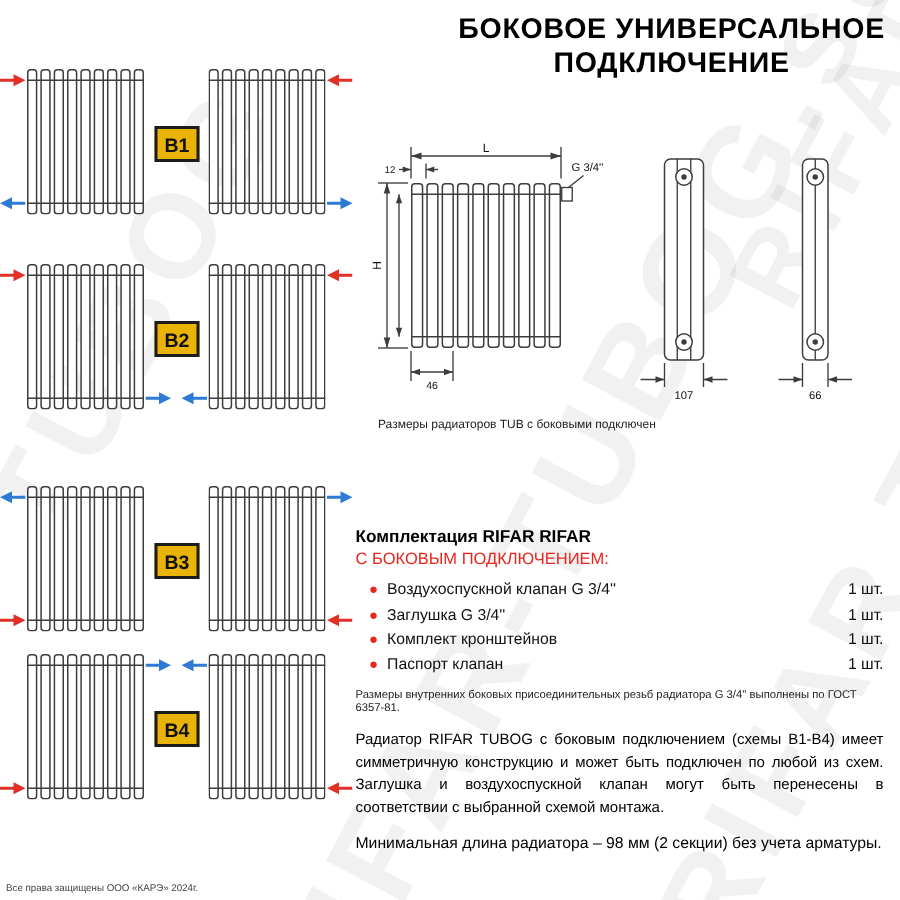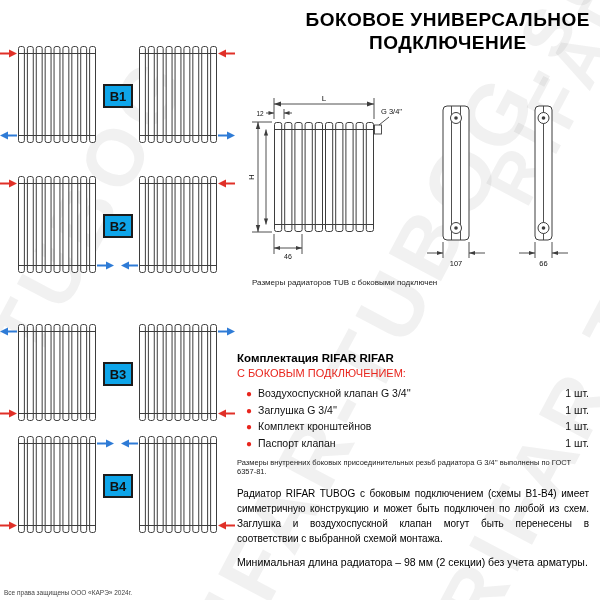--- a/index.html
+++ b/index.html
@@ -19,21 +19,21 @@
   .title{position:absolute;top:8px;right:10px;text-align:center;font-weight:bold;
          font-size:19px;line-height:1.22;letter-spacing:.5px;z-index:2;color:#000}
 
   
   .scheme-row{position:absolute;left:4px;width:232px;height:100px;z-index:1}
   .row0{top:46px}.row1{top:176px}.row2{top:324px}.row3{top:436px}
   .rad-wrap{position:absolute;top:0;width:78px;height:97px}
   .rad-wrap.left{left:14px}
   .rad-wrap.right{left:135px}
   .scheme-label{position:absolute;left:99px;top:38px;width:30px;height:24px;border:2px solid #1c1c1c;
-                display:flex;align-items:center;justify-content:center;font-weight:bold;font-size:13px;background:#0ea5e9}
+                display:flex;align-items:center;justify-content:center;font-weight:bold;font-size:13px;background:#eab308}
   .flow-arrow{position:absolute;width:17px;height:9px;line-height:0}
   .flow-arrow.top-left{top:3px;left:-18px}
   .flow-arrow.bottom-left{bottom:3px;left:-18px}
   .flow-arrow.top-right{top:3px;right:-18px}
   .flow-arrow.bottom-right{bottom:3px;right:-18px}
 
   
   .dim-drawing{position:absolute;left:248px;top:92px;z-index:1}
   .dim-caption{position:absolute;left:252px;top:278px;font-size:8px;color:#222;z-index:1}
   .side-views{position:absolute;left:423px;top:98px;z-index:1}

